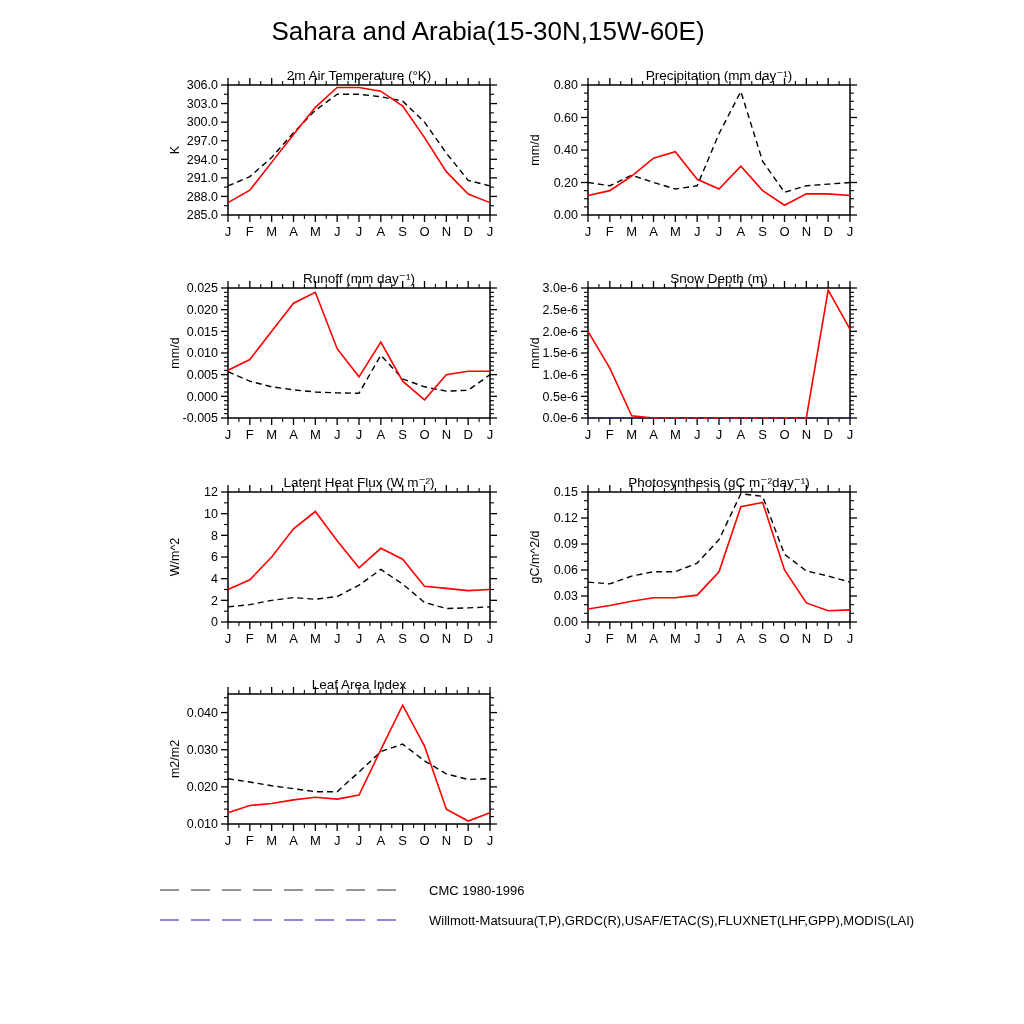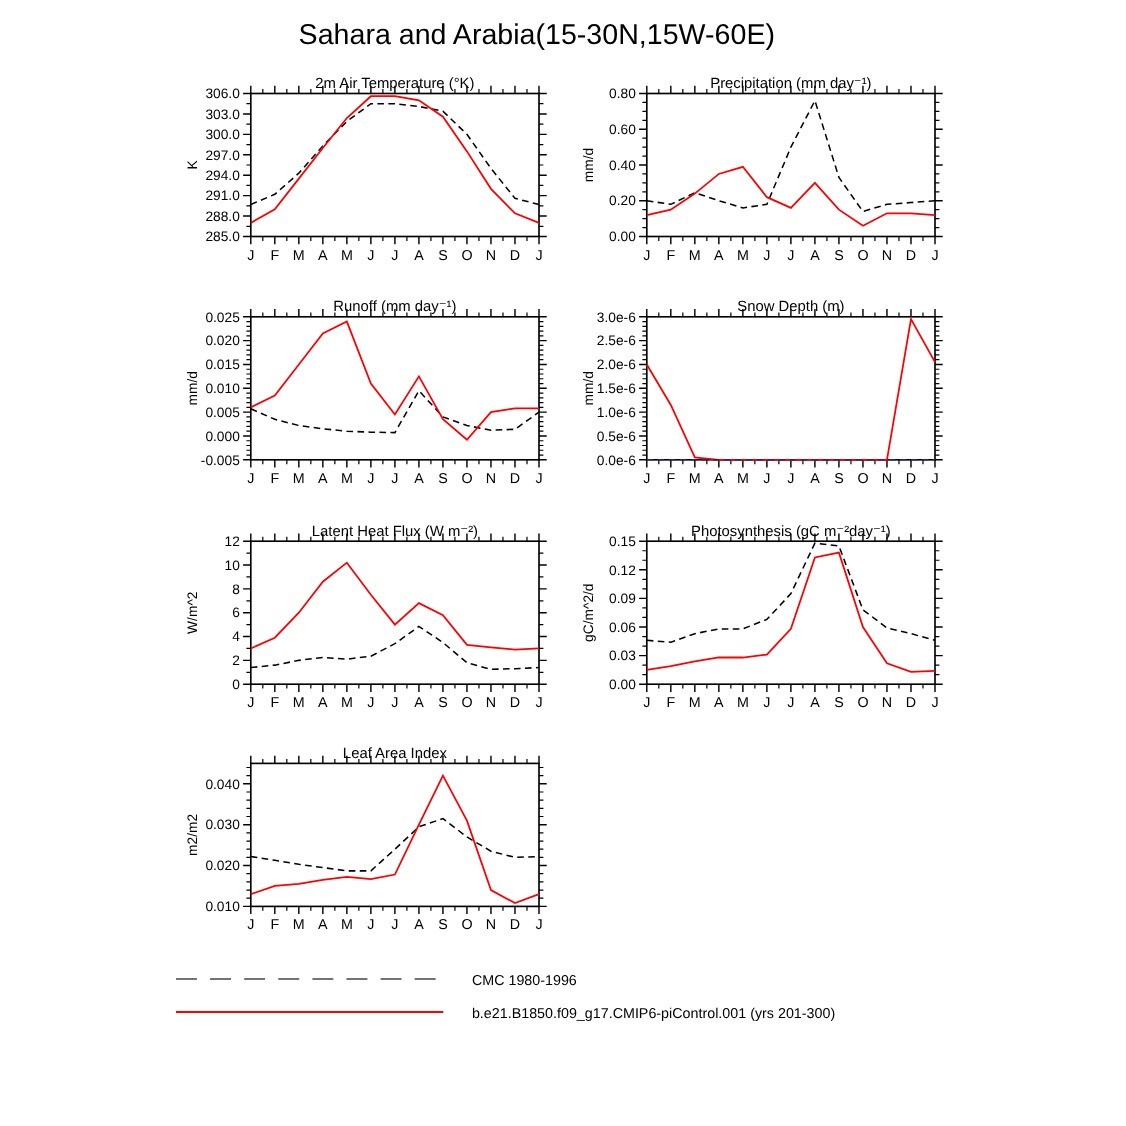--- a/index.html
+++ b/index.html
@@ -838,18 +838,18 @@
     </div>
   <div id="legend" class="legend">
       <div class="legend-row">
         <svg width="244" height="10">
           <line x1="0" y1="5" x2="243" y2="5" stroke="#737373" stroke-width="1.6" stroke-dasharray="19,12"></line>
         </svg>
         <span class="legend-label">CMC 1980-1996</span>
       </div>
       <div class="legend-row">
         <svg width="244" height="10">
-          <line x1="0" y1="5" x2="243" y2="5" stroke="#ff0000" stroke-width="1.6"></line>
+          <line x1="0" y1="5" x2="243" y2="5" stroke="#6464d8" stroke-width="1.6" stroke-dasharray="19,12"></line>
         </svg>
-        <span class="legend-label">b.e21.B1850.f09_g17.CMIP6-piControl.001 (yrs 201-300)</span>
+        <span class="legend-label">Willmott-Matsuura(T,P),GRDC(R),USAF/ETAC(S),FLUXNET(LHF,GPP),MODIS(LAI)</span>
       </div>
     </div>
 </div>
 
 </body></html>

